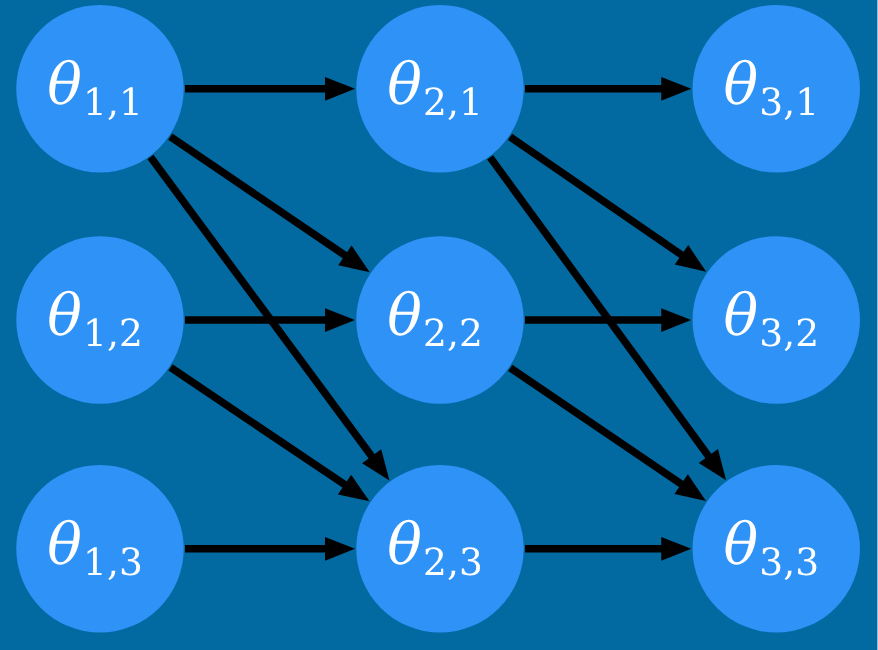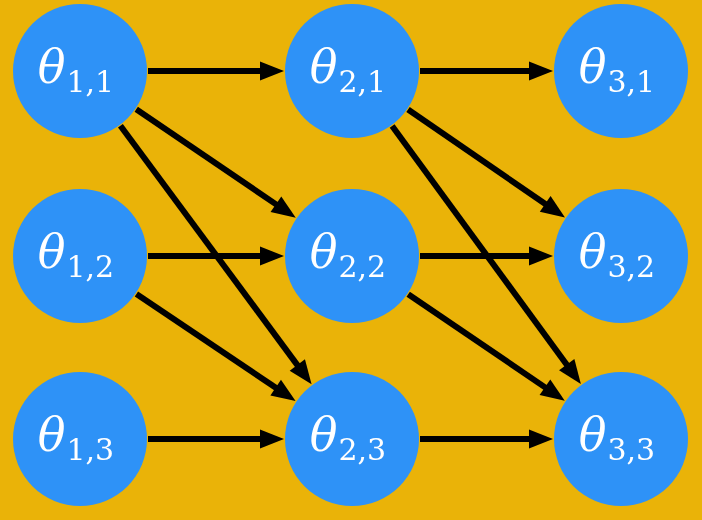--- a/index.html
+++ b/index.html
@@ -11,21 +11,21 @@
   body {
     width: 702px;
     height: 520px;
     font-family: "DejaVu Serif", "Liberation Serif", serif;
     overflow: hidden;
   }
   #diagram-root {
     position: relative;
     width: 702px;
     height: 520px;
-    background: #eab308;
+    background: #0369a1;
   }
   #graph-svg {
     position: absolute;
     top: 0;
     left: 0;
     width: 702px;
     height: 520px;
     display: block;
   }
   .node-circle {

